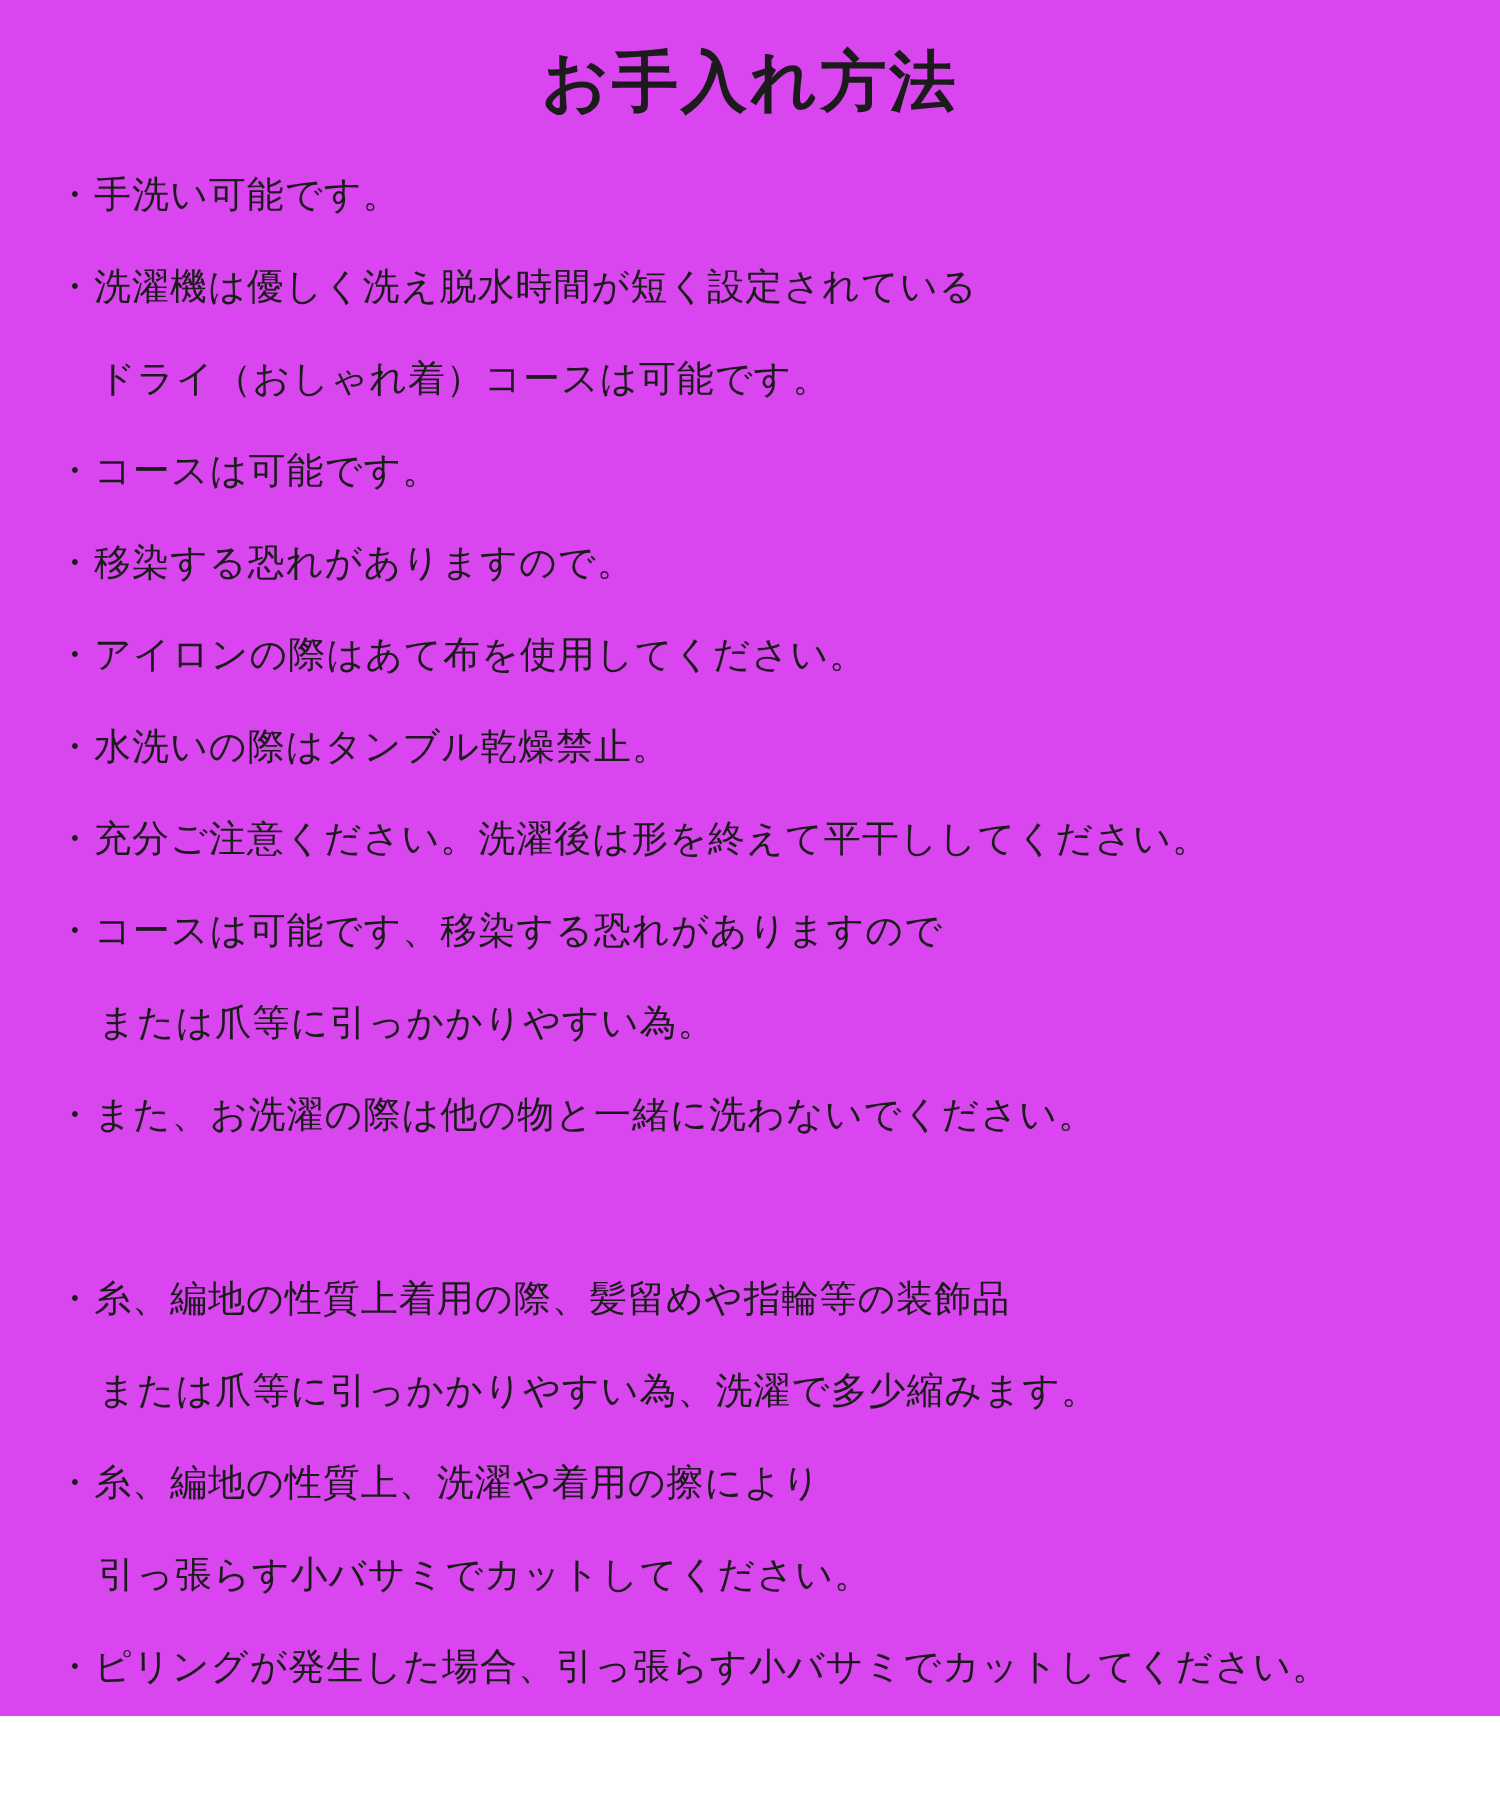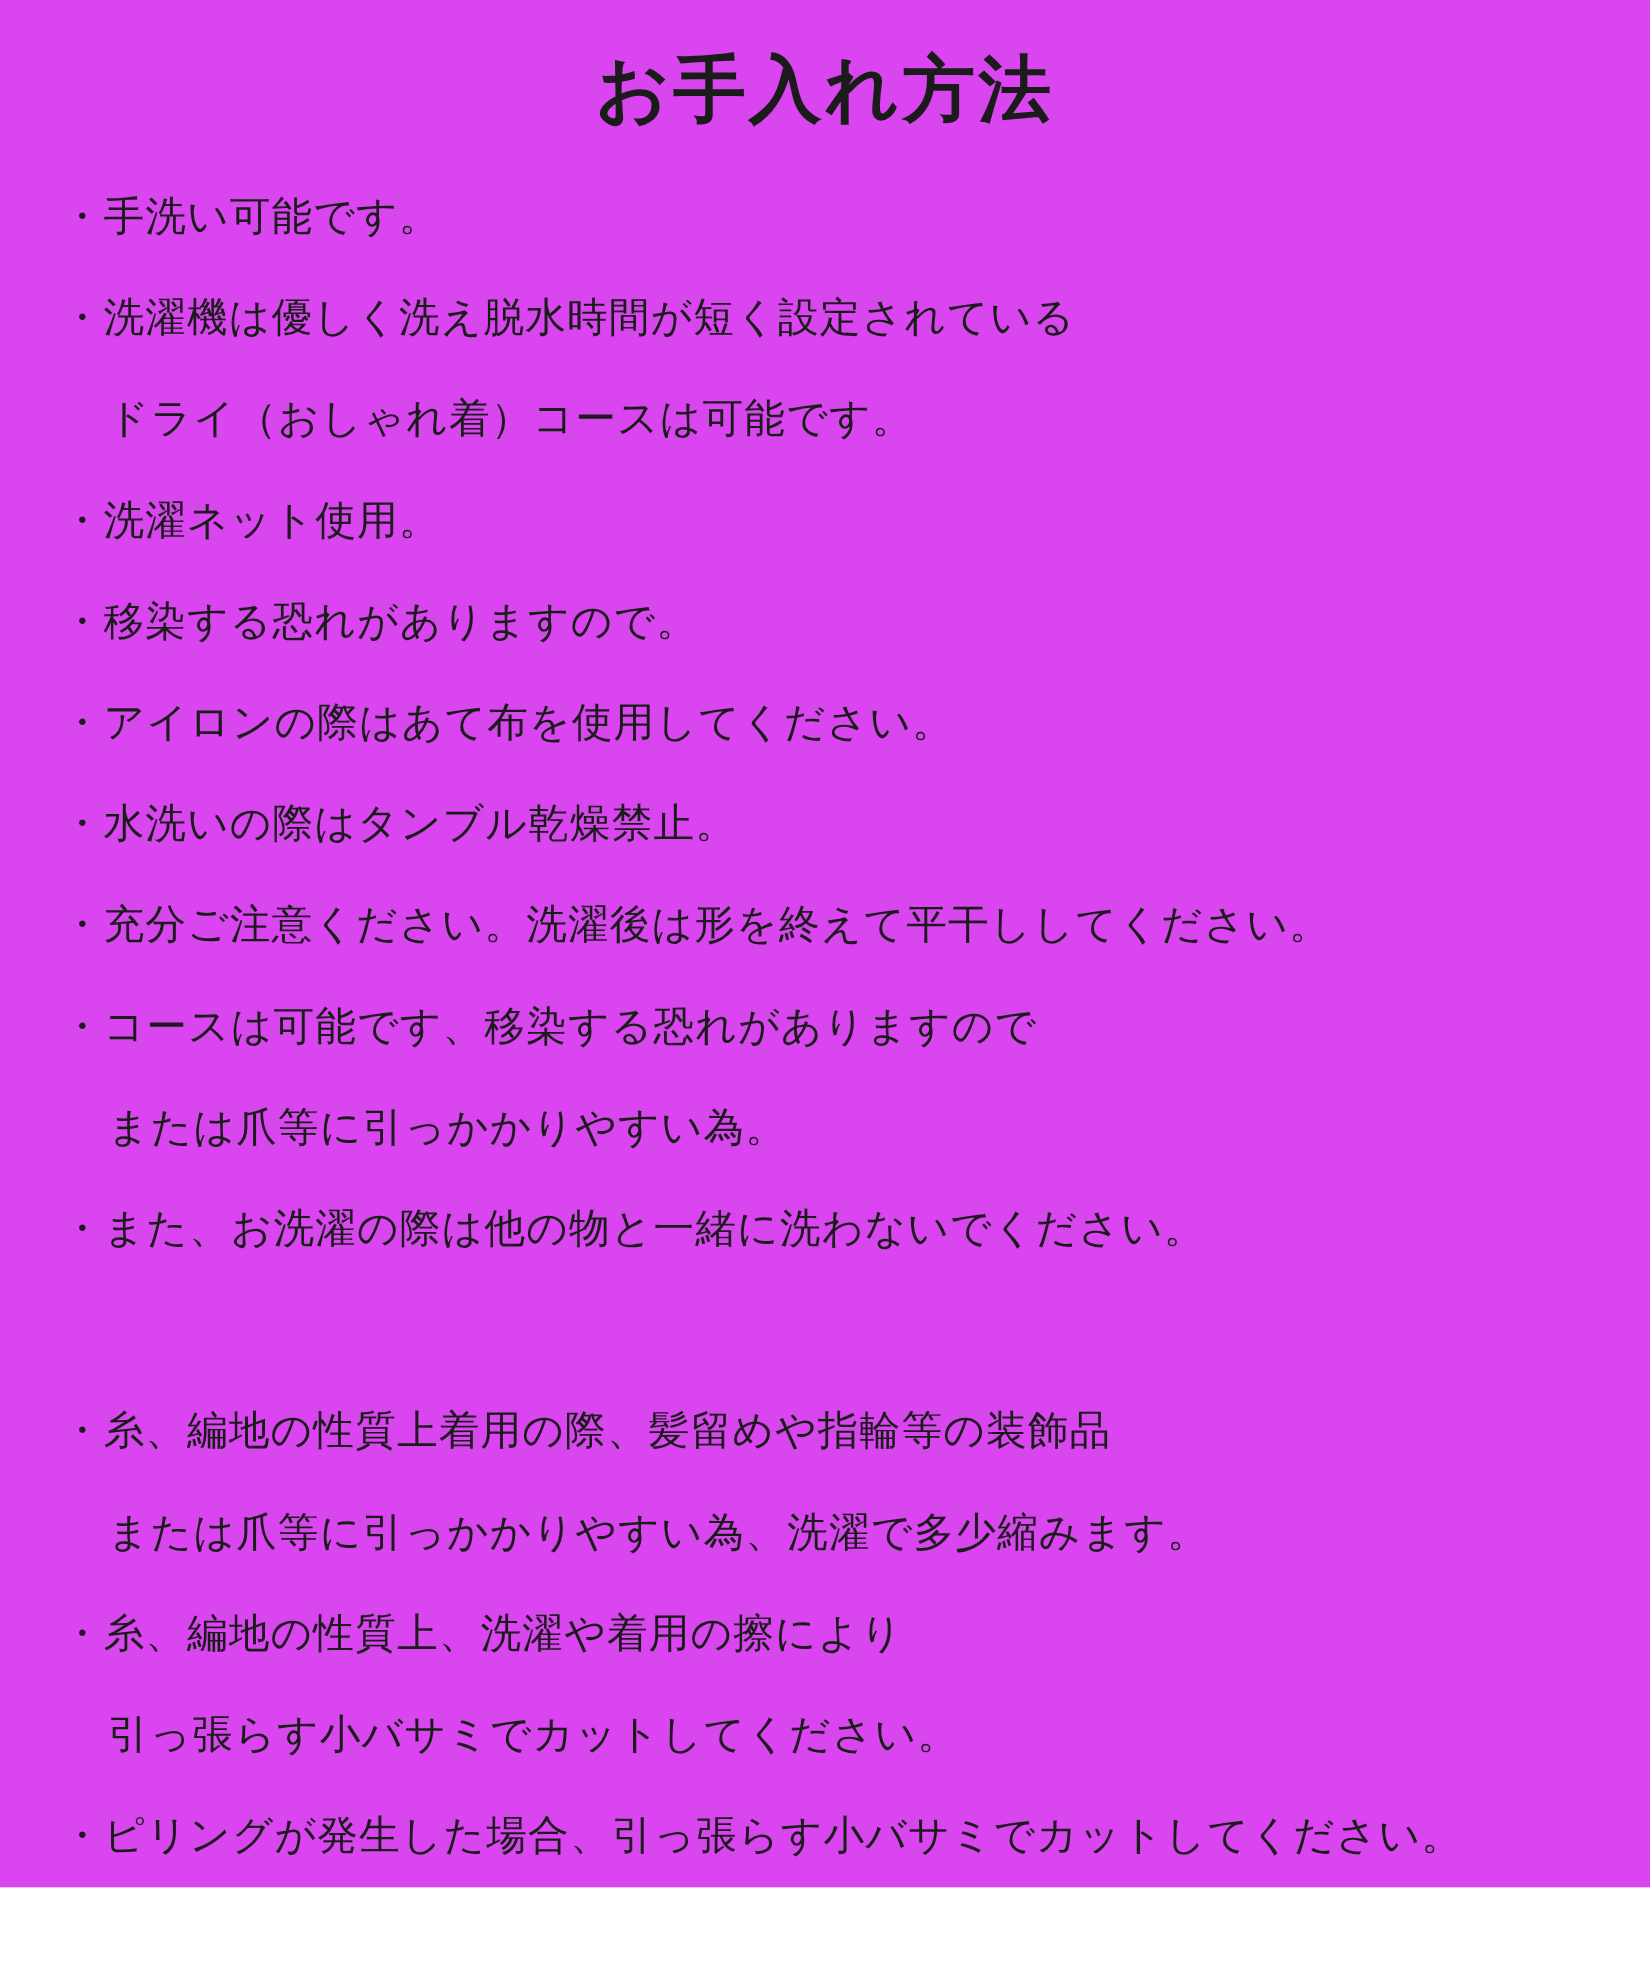--- a/index.html
+++ b/index.html
@@ -21,20 +21,21 @@
     text-align: center;
     font-size: 66px;
     font-weight: 700;
     letter-spacing: 3px;
     line-height: 1.2;
   }
   .list {
     padding: 30px 40px 0 56px;
     font-size: 37px;
     letter-spacing: 1px;
+    font-family: Liberation Mono, monospace;
   }
   .line {
     line-height: 92px;
     white-space: nowrap;
   }
   .cont {
     padding-left: 42px;
   }
   .section-fabric {
     margin-top: 92px;
@@ -57,21 +58,21 @@
       <div class="item">
         <div class="line"><span class="bullet">・</span><span>手洗い可能です。</span></div>
       </div>
 
       <div class="item">
         <div class="line"><span class="bullet">・</span><span>洗濯機は優しく洗え脱水時間が短く設定されている</span></div>
         <div class="line cont">ドライ（おしゃれ着）コースは可能です。</div>
       </div>
 
       <div class="item">
-        <div class="line"><span class="bullet">・</span><span>洗濯ネット使用。</span></div>
+        <div class="line"><span class="bullet">・</span><span>コースは可能です。</span></div>
       </div>
 
       <div class="item">
         <div class="line"><span class="bullet">・</span><span>移染する恐れがありますので。</span></div>
       </div>
 
       <div class="item">
         <div class="line"><span class="bullet">・</span><span>アイロンの際はあて布を使用してください。</span></div>
       </div>
 

